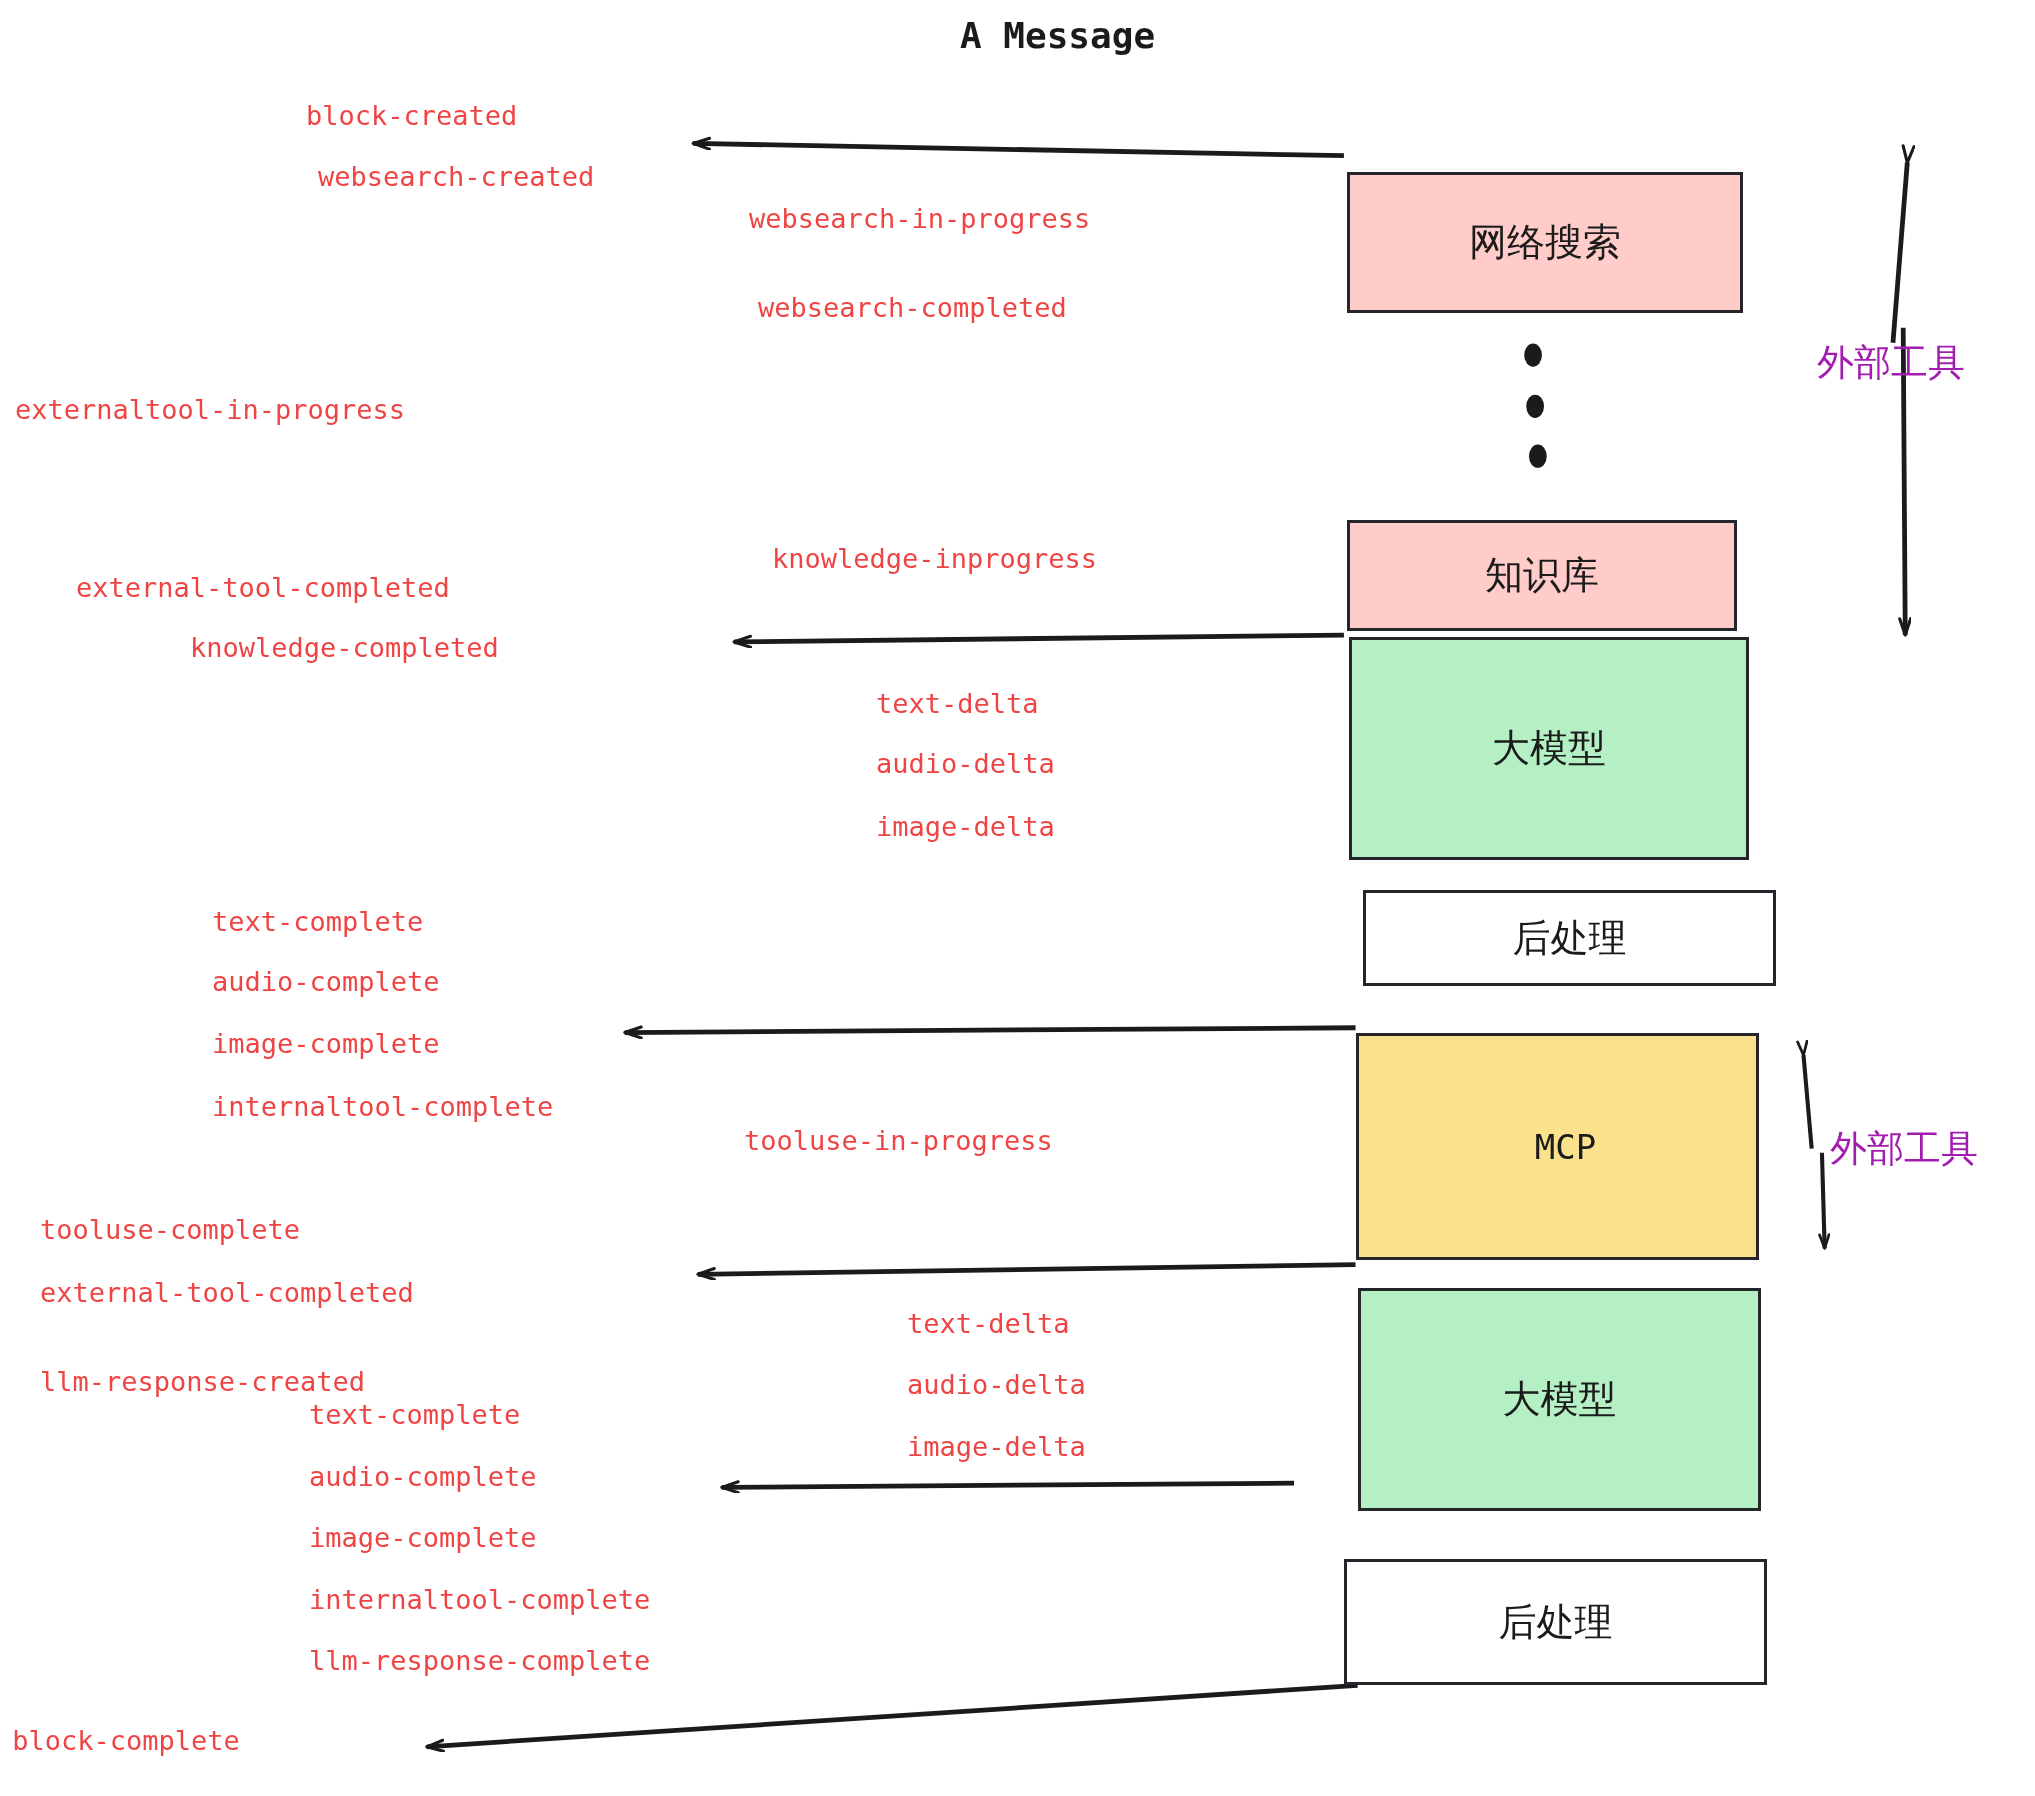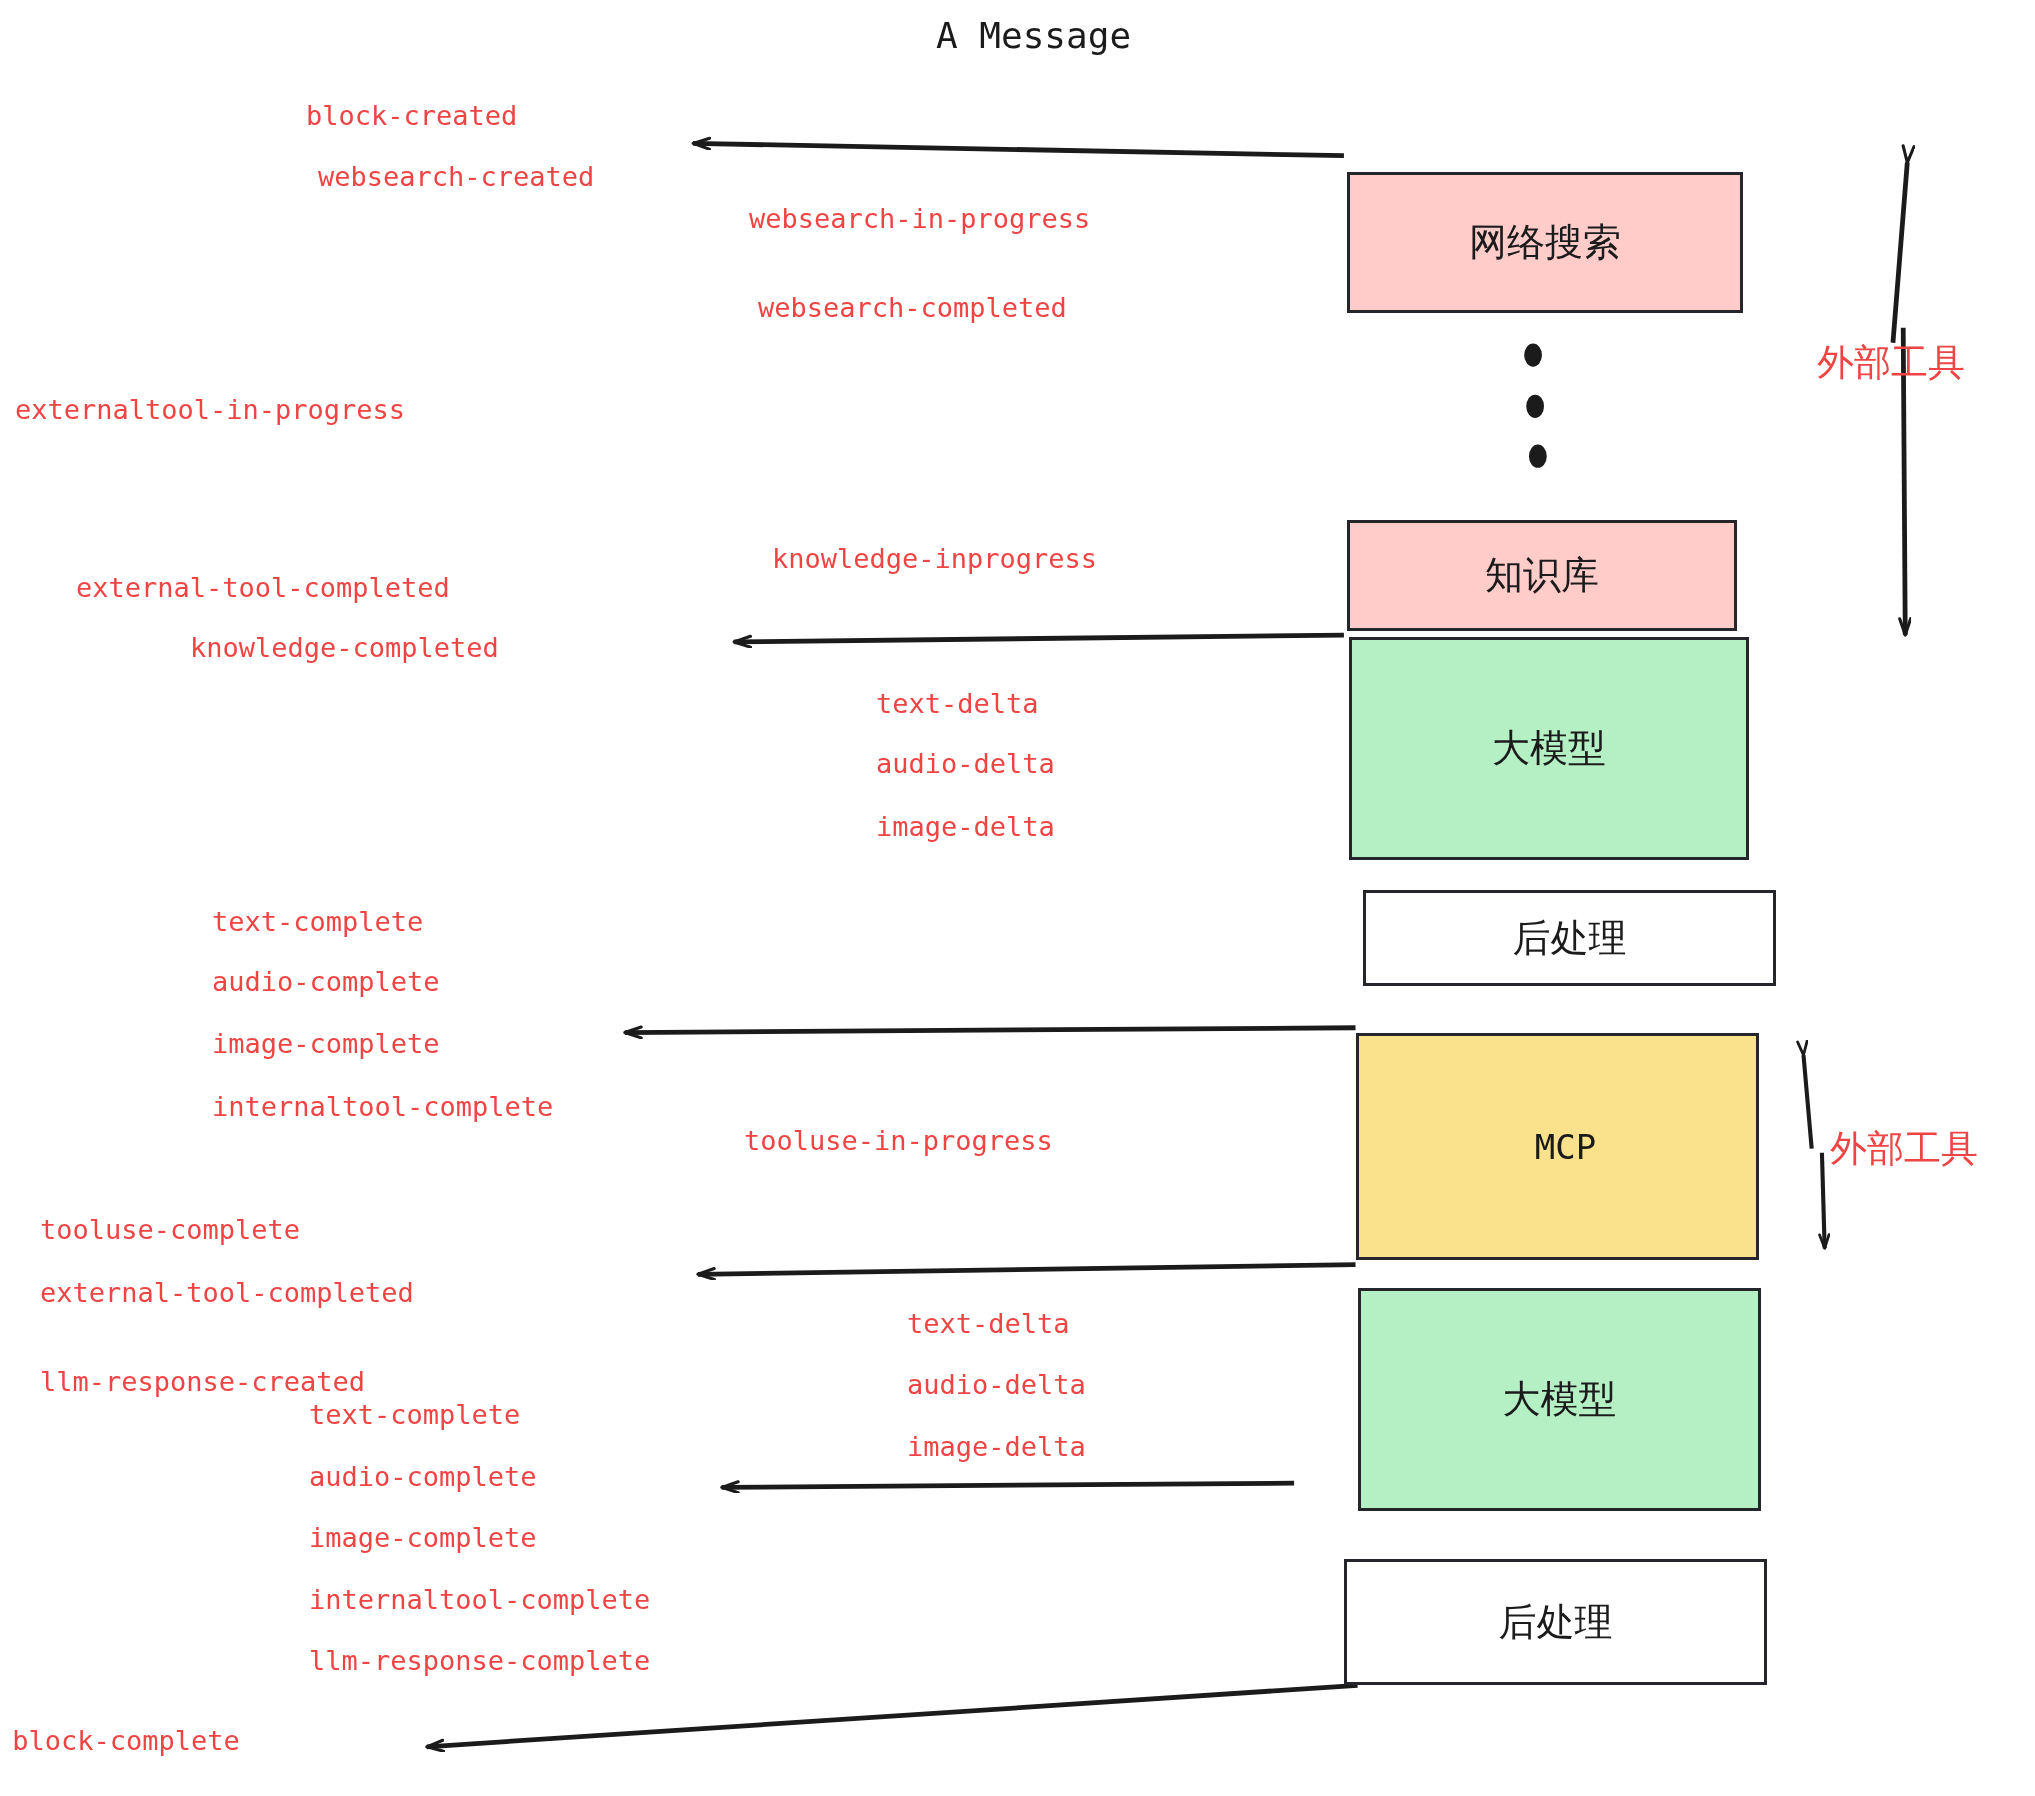--- a/index.html
+++ b/index.html
@@ -35,21 +35,21 @@
     text-align:right;
   }
   .boxlabel.mono{
     font-family:"DejaVu Sans Mono","Liberation Mono",monospace;
     font-size:34px;
   }
   .sidelabel{
     position:absolute;
     font-family:"DejaVu Sans","Liberation Sans",sans-serif;
     font-size:37px;
-    color:#ef4444;
+    color:#a21caf;
     white-space:nowrap;
   }
   .node{
     position:absolute;
     border:3.4px solid #25262b;
     box-sizing:border-box;
     display:flex;align-items:center;justify-content:center;
   }
 </style>
 </head>
@@ -89,21 +89,21 @@
       <line x1="2793" y1="238" x2="2772" y2="502" stroke="#1b1b1b" stroke-width="7" marker-start="url(#ah)"></line>
       <line x1="2787" y1="480" x2="2790" y2="930" stroke="#1b1b1b" stroke-width="7" marker-end="url(#ah)"></line>
     </g>
 
     <g>
       <line x1="2641" y1="1545" x2="2653" y2="1682" stroke="#1b1b1b" stroke-width="6" marker-start="url(#ahs)"></line>
       <line x1="2668" y1="1688" x2="2672" y2="1828" stroke="#1b1b1b" stroke-width="6" marker-end="url(#ahs)"></line>
     </g>
   </svg>
 
-  <div class="title" style="left:936px;top:15px;">A Message</div>
+  <div class="title" style="left:960px;top:15px;font-weight:bold;">A Message</div>
 
   <div class="node" style="left:1347px;top:172px;width:396px;height:141px;background:#FFCCC9;">
     <span class="boxlabel" style="position:static;">网络搜索</span>
   </div>
 
   <div class="node" style="left:1347px;top:520px;width:390px;height:111px;background:#FFCCC9;">
     <span class="boxlabel" style="position:static;">知识库</span>
   </div>
 
   <div class="node" style="left:1349px;top:637px;width:400px;height:223px;background:#B5EFC4;">

